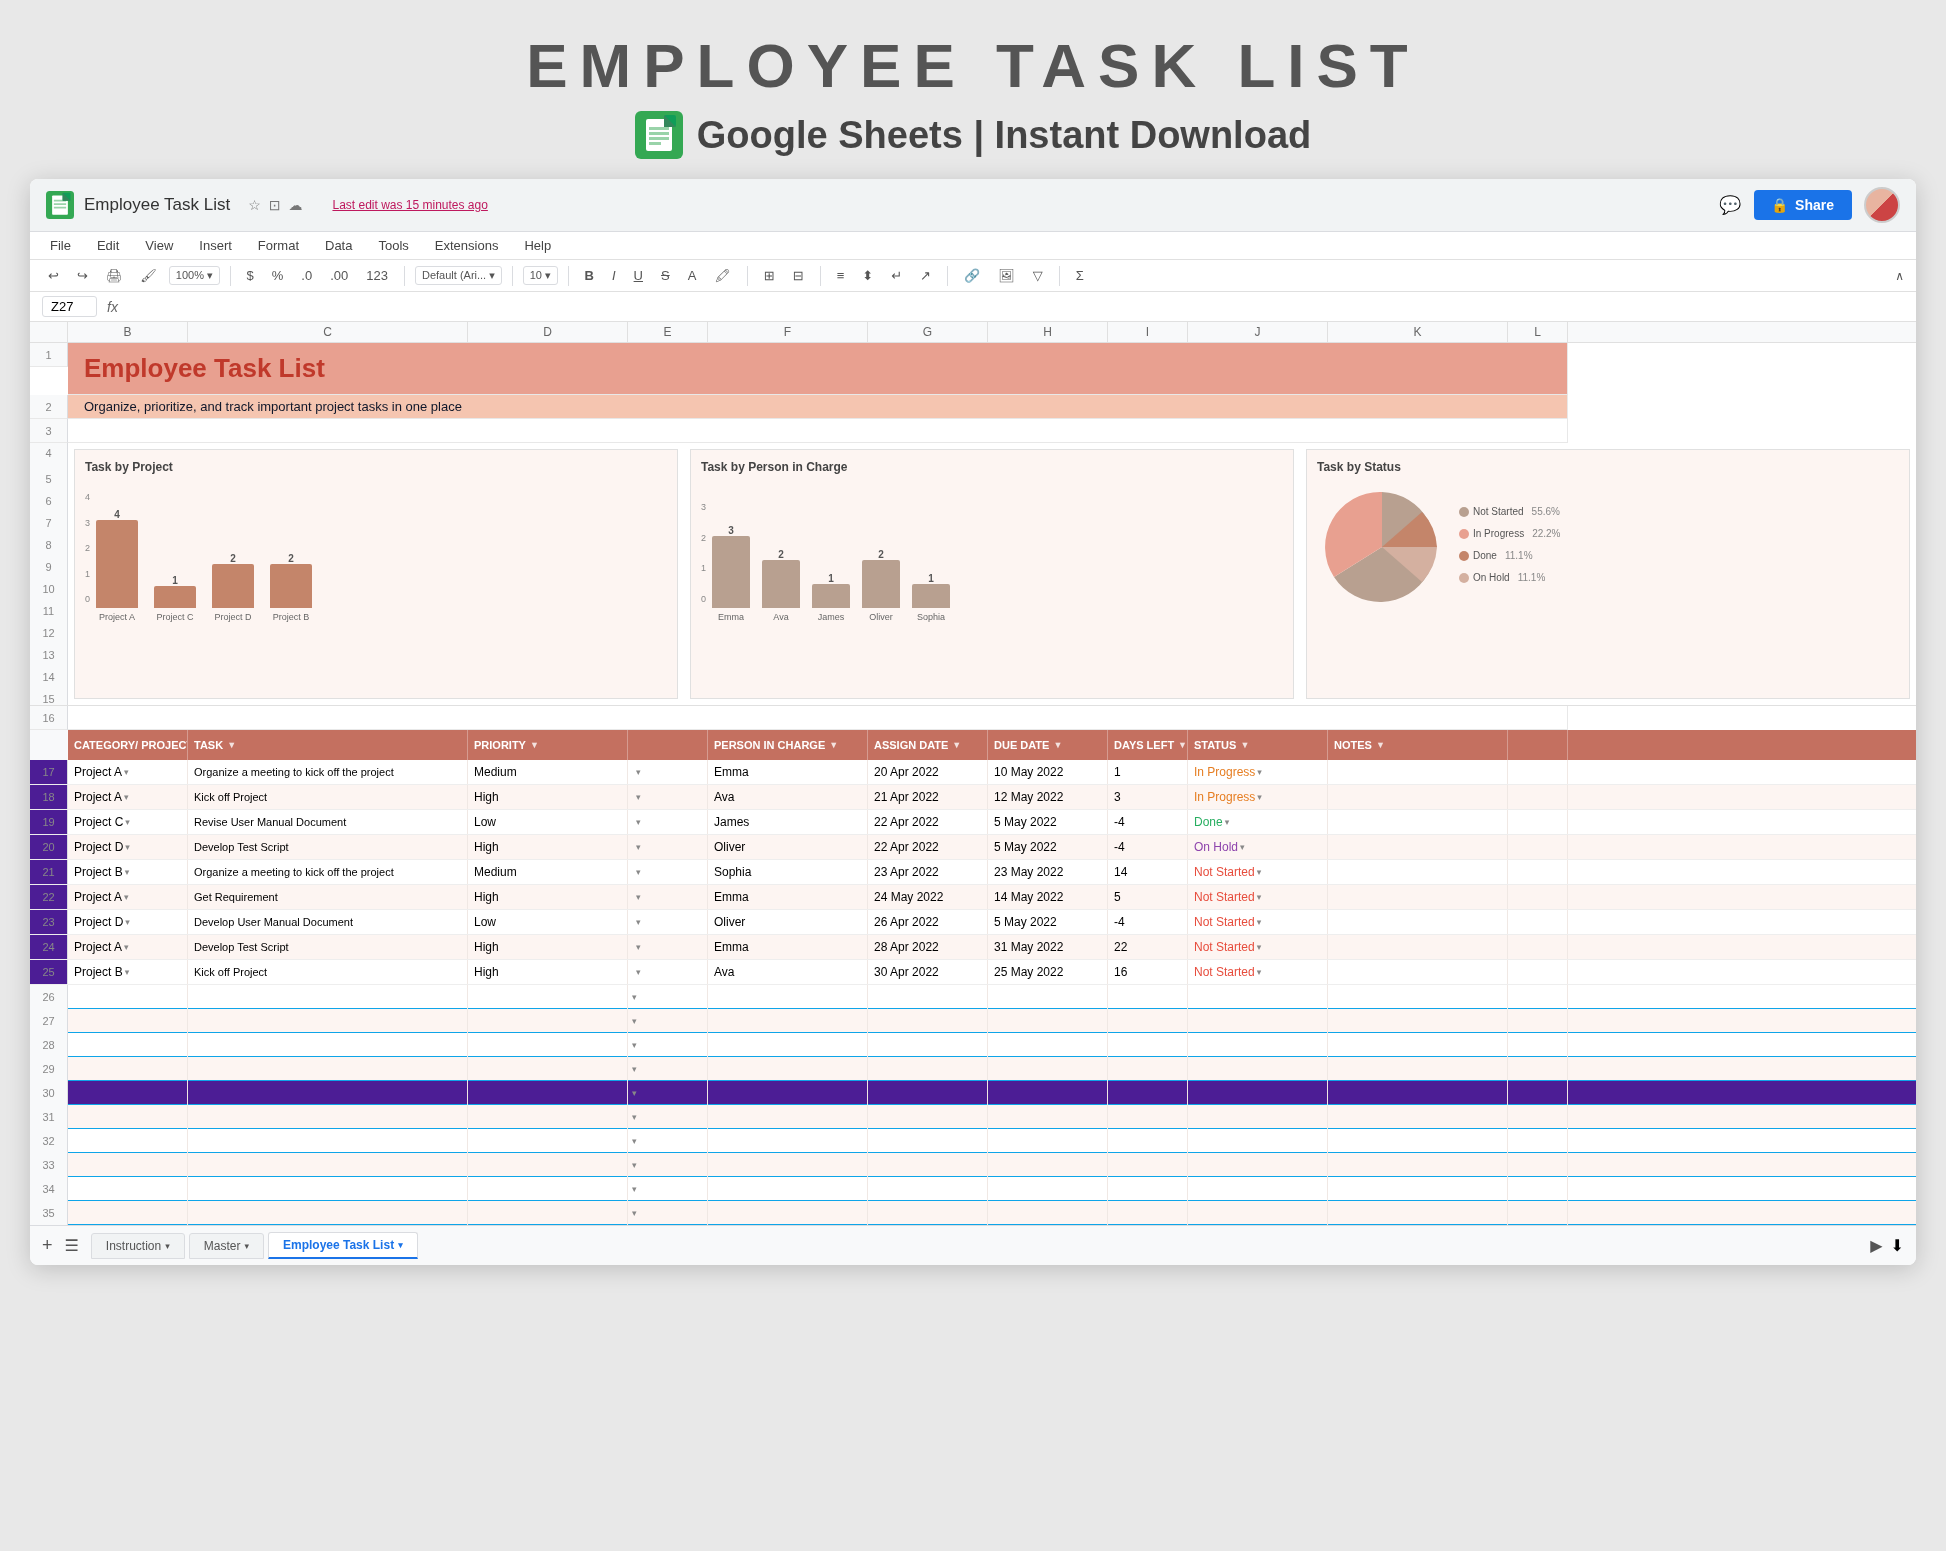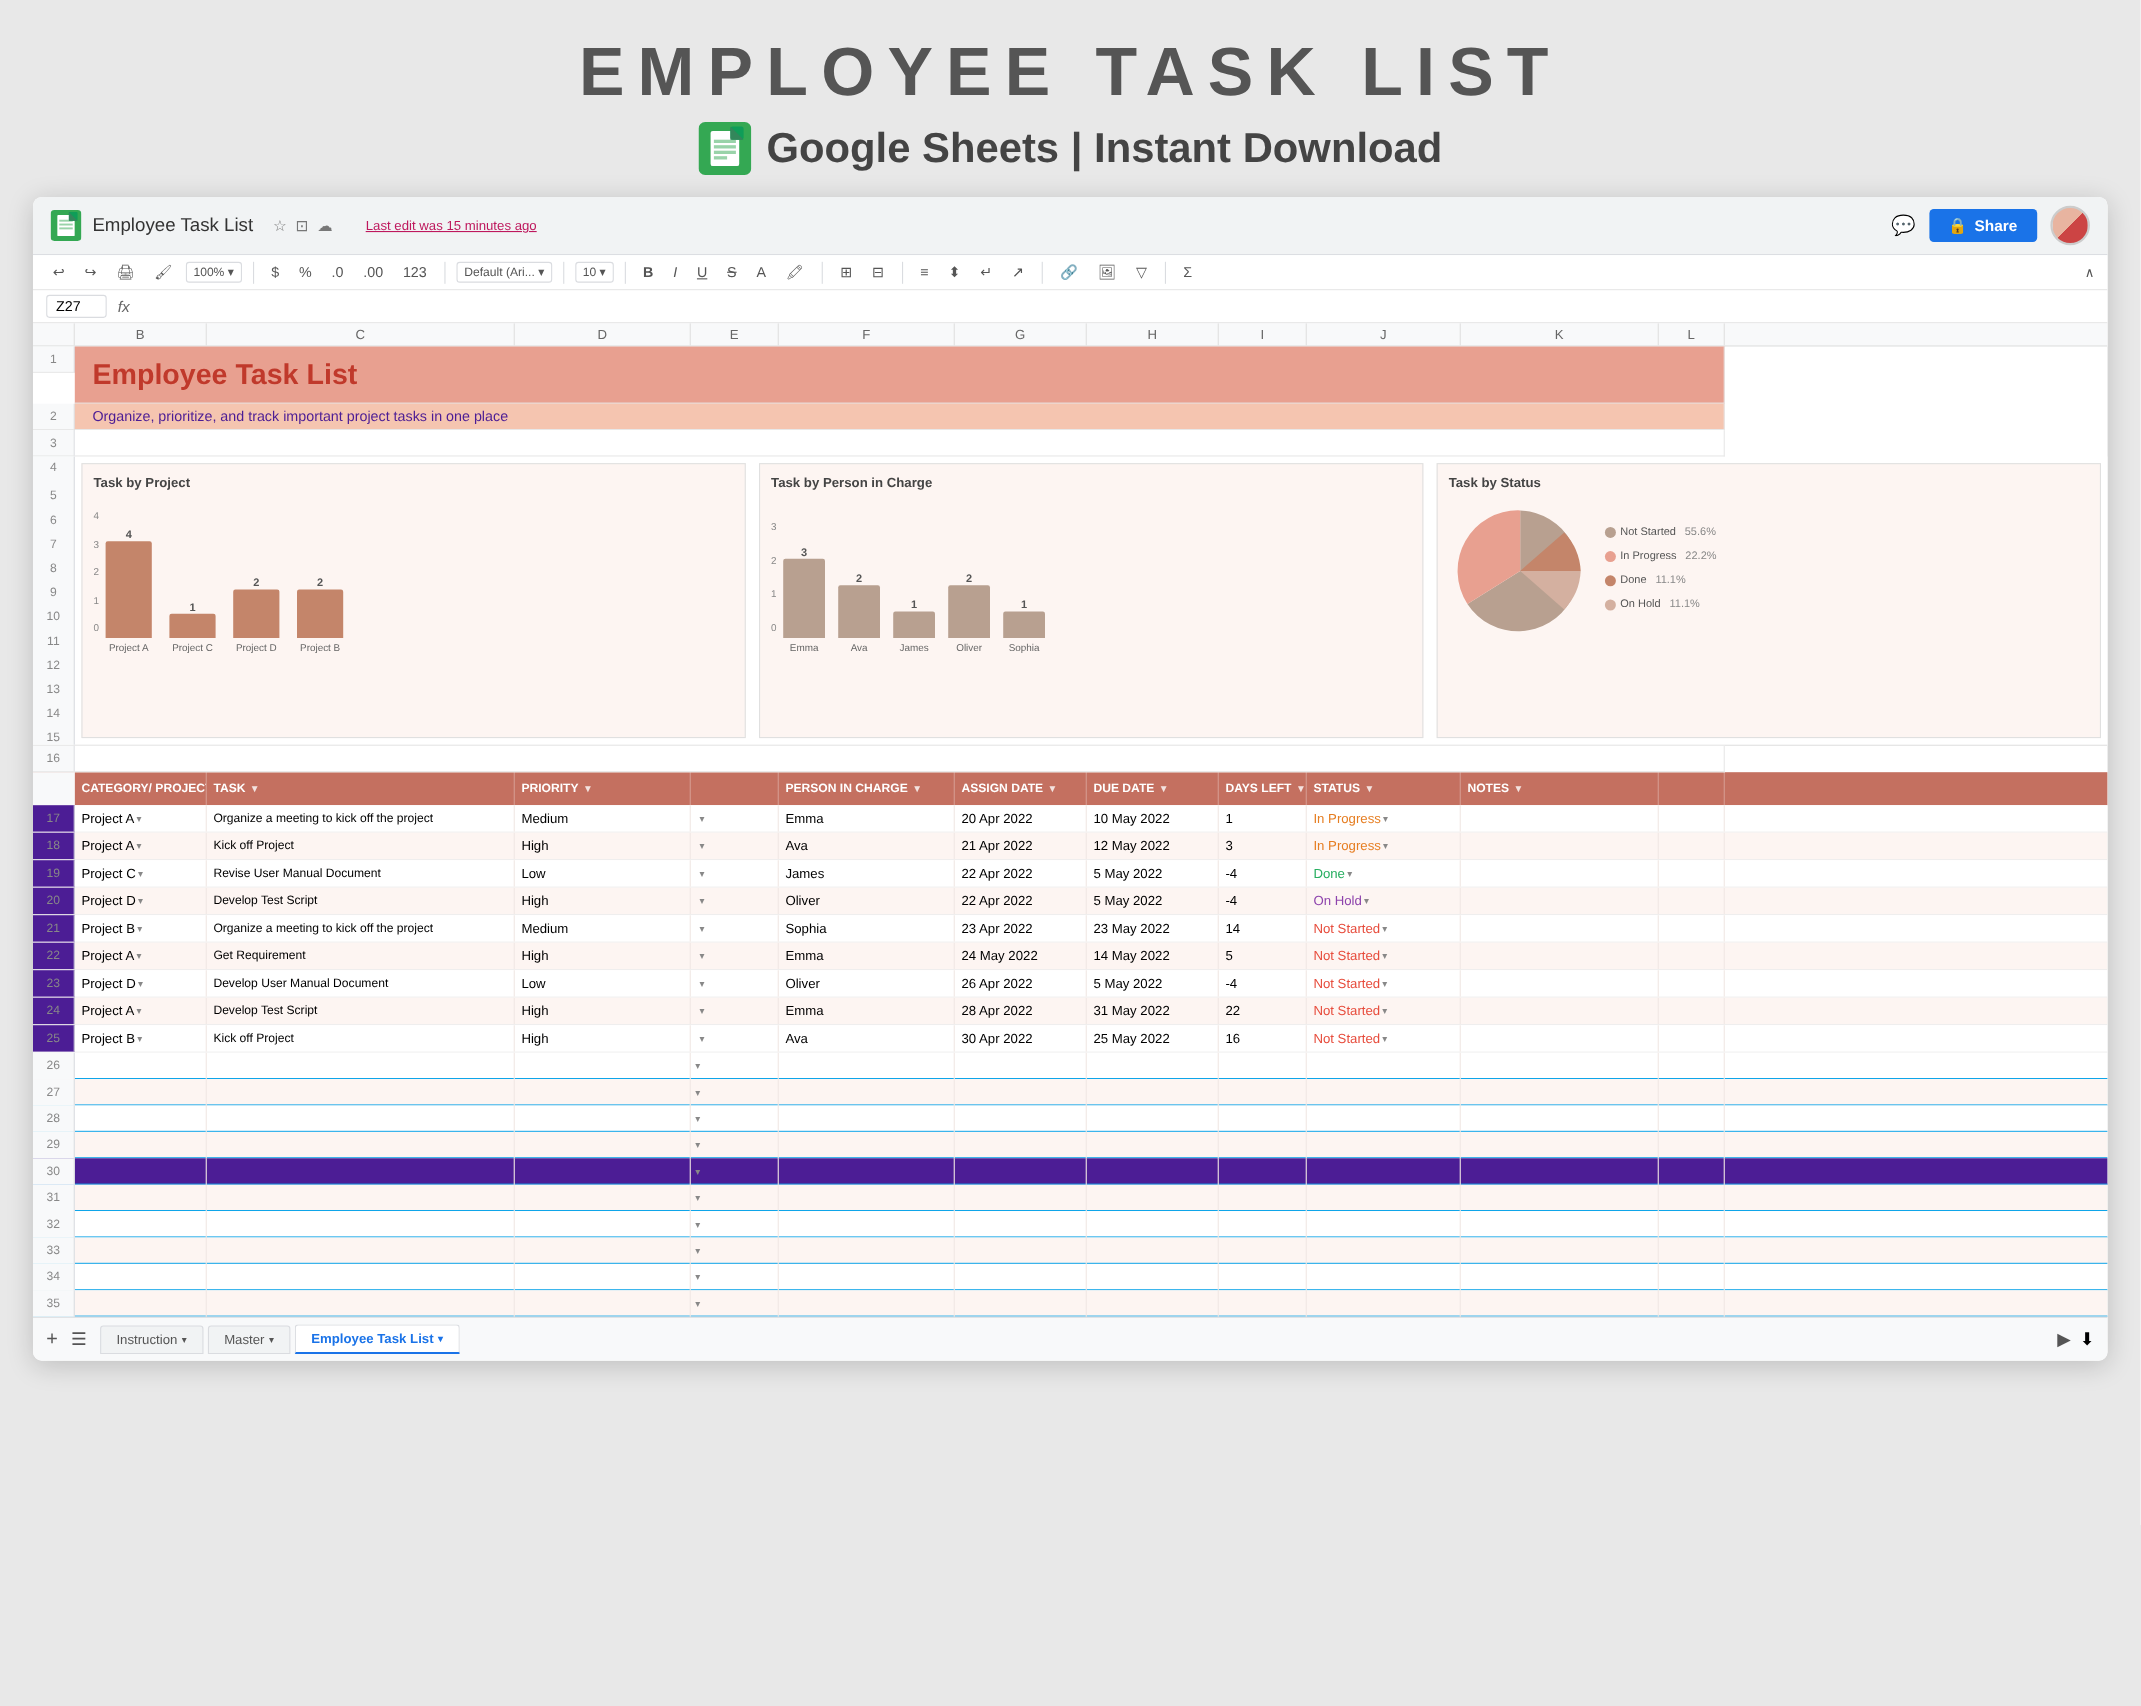--- a/index.html
+++ b/index.html
@@ -230,21 +230,21 @@
       background: #e8a090;
       color: #c0392b;
       font-size: 28px;
       font-weight: 700;
       padding: 8px 16px;
       grid-column: 2 / 13;
       height: 52px;
     }
     .subtitle-row-cell {
       background: #f5c5b0;
-      color: #4c1d95;
+      color: #0f172a;
       font-size: 13px;
       padding: 4px 16px;
       grid-column: 2 / 13;
       height: 24px;
     }
     .chart-container {
       border: 1px solid #e0e0e0;
       margin: 6px;
       background: #fdf5f2;
       padding: 10px;
@@ -454,20 +454,31 @@
     <div class="title-bar-right">
       <span style="font-size:18px; color:#555;">💬</span>
       <button class="share-btn">
         <span>🔒</span>
         <span>Share</span>
       </button>
       <div class="avatar"></div>
     </div>
   </div>
 
+  <div class="menu-bar">
+    <span>File</span>
+    <span>Edit</span>
+    <span>View</span>
+    <span>Insert</span>
+    <span>Format</span>
+    <span>Data</span>
+    <span>Tools</span>
+    <span>Extensions</span>
+    <span>Help</span>
+  </div>
 
   <div class="toolbar">
     <span class="toolbar-btn">↩</span>
     <span class="toolbar-btn">↪</span>
     <span class="toolbar-btn">🖨</span>
     <span class="toolbar-btn">🖌</span>
     <div class="toolbar-dropdown">100% ▾</div>
     <div class="toolbar-sep"></div>
     <span class="toolbar-btn">$</span>
     <span class="toolbar-btn">%</span>

